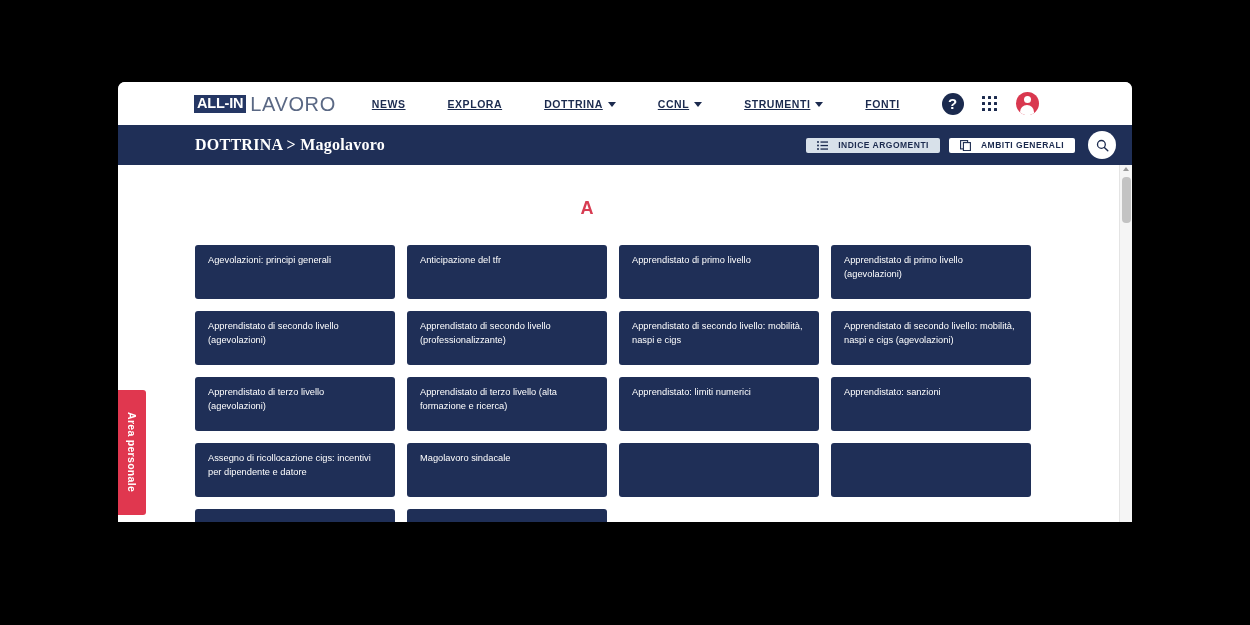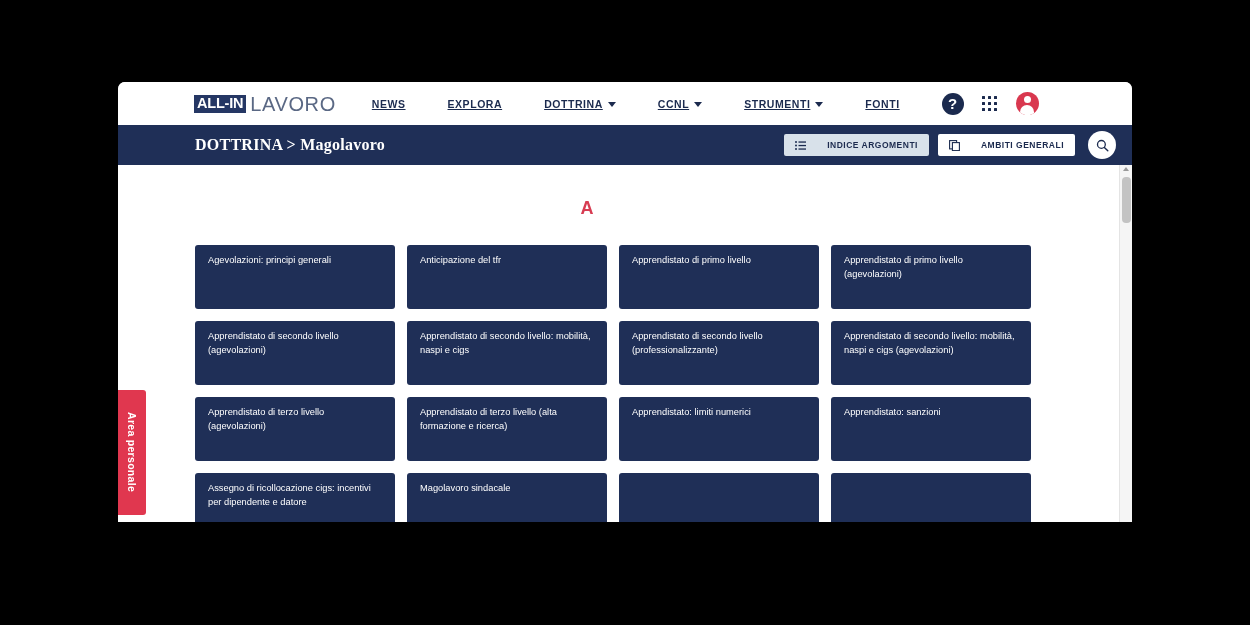--- a/index.html
+++ b/index.html
@@ -148,25 +148,25 @@
     letter-spacing: 0.25px;
     font-family: Liberation Serif, serif;
   }
   #subbar-actions {
     margin-left: auto;
     display: flex;
     align-items: center;
     gap: 9px;
   }
   .pill-btn {
-    height: 22px;
+    height: 15px;
     border-radius: 2px;
     display: flex;
     align-items: center;
-    gap: 21px;
+    gap: 10px;
     padding: 0 11px;
     font-size: 8.5px;
     font-weight: bold;
     letter-spacing: 0.5px;
     color: #1b2a4e;
     cursor: pointer;
     white-space: nowrap;
   }
   #btn-indice { background: #d8e1ea; }
   #btn-ambiti { background: #ffffff; }
@@ -205,21 +205,21 @@
     display: grid;
     grid-template-columns: repeat(4, 200px);
     column-gap: 12px;
     row-gap: 12px;
     margin-top: 26px;
     padding-left: 77px;
   }
   .topic-card {
     background: #1f2f57;
     border-radius: 3px;
-    height: 64px;
+    height: 54px;
     padding: 9px 12px 0 13px;
     color: #ffffff;
     font-size: 9.3px;
     line-height: 13.5px;
     cursor: pointer;
     overflow: hidden;
   }
 
   
   #scrollbar-track {
@@ -360,22 +360,22 @@
     <div id="content-scroll">
 
       <div id="letter-heading">A</div>
 
       <div id="card-grid">
         <div class="topic-card">Agevolazioni: principi generali</div>
         <div class="topic-card">Anticipazione del tfr</div>
         <div class="topic-card">Apprendistato di primo livello</div>
         <div class="topic-card">Apprendistato di primo livello (agevolazioni)</div>
         <div class="topic-card">Apprendistato di secondo livello (agevolazioni)</div>
+        <div class="topic-card">Apprendistato di secondo livello (professionalizzante)</div>
         <div class="topic-card">Apprendistato di secondo livello: mobilità, naspi e cigs</div>
-        <div class="topic-card">Apprendistato di secondo livello (professionalizzante)</div>
         <div class="topic-card">Apprendistato di secondo livello: mobilità, naspi e cigs (agevolazioni)</div>
         <div class="topic-card">Apprendistato di terzo livello (agevolazioni)</div>
         <div class="topic-card">Apprendistato di terzo livello (alta formazione e ricerca)</div>
         <div class="topic-card">Apprendistato: limiti numerici</div>
         <div class="topic-card">Apprendistato: sanzioni</div>
         <div class="topic-card">Assegno di ricollocazione cigs: incentivi per dipendente e datore</div>
         <div class="topic-card">Magolavoro sindacale</div>
         <div class="topic-card"></div>
         <div class="topic-card"></div>
         <div class="topic-card"></div>

